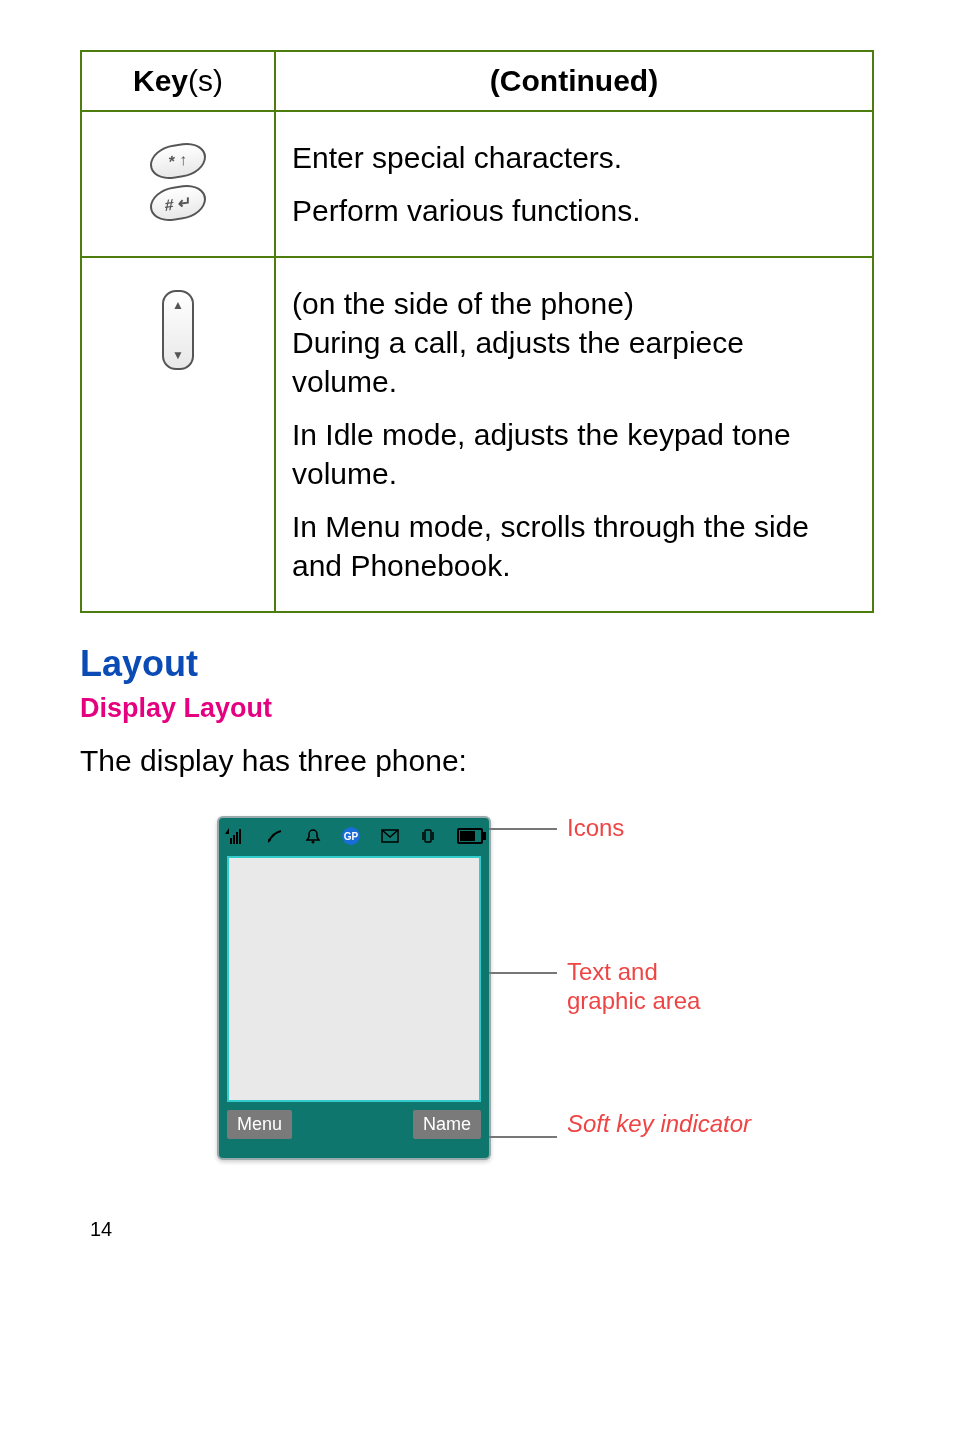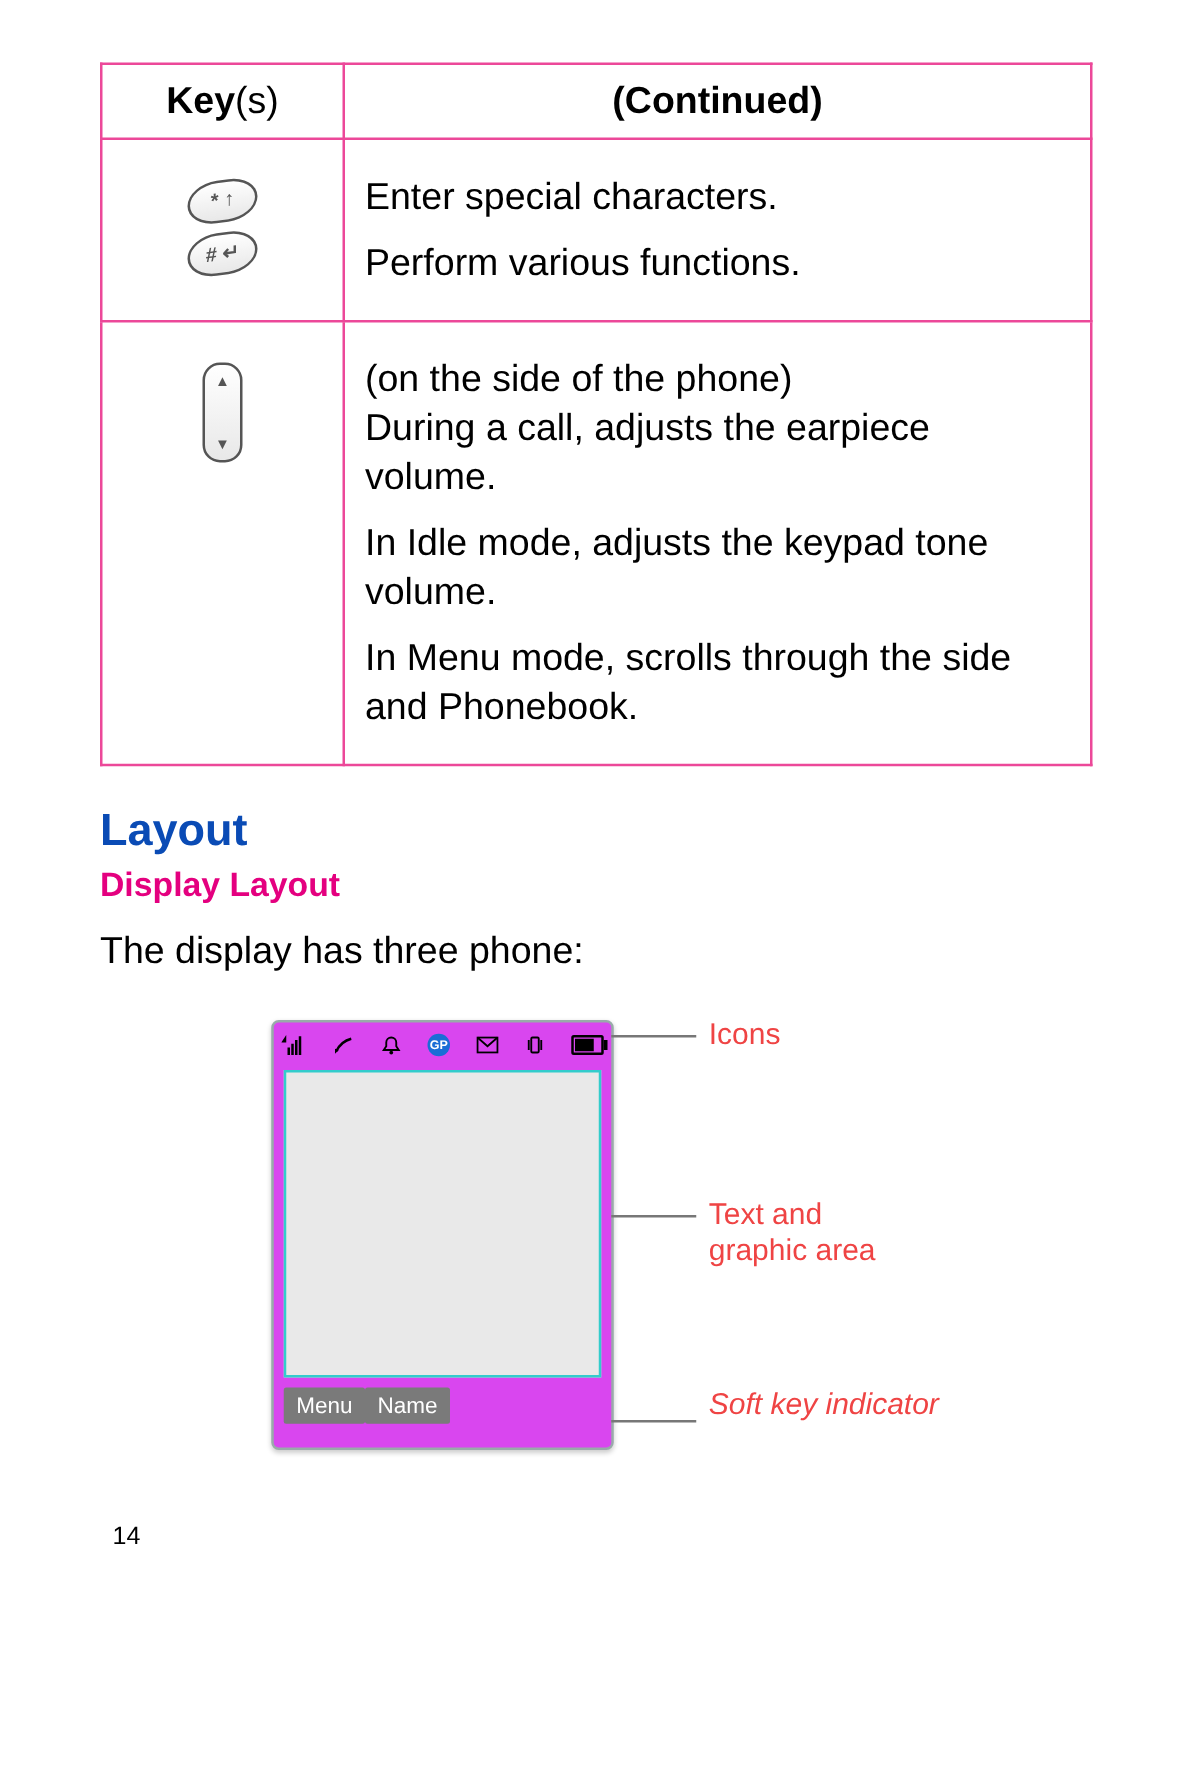--- a/index.html
+++ b/index.html
@@ -14,21 +14,21 @@
     padding: 50px 80px 30px 80px;
     box-sizing: border-box;
     width: 954px;
   }
   table.keytable {
     border-collapse: collapse;
     width: 100%;
     border: 2px solid #000;
   }
   table.keytable th, table.keytable td {
-    border: 2px solid #ec4899;
+    border: 2px solid #4d7c0f;
     padding: 12px 16px;
     text-align: left;
     vertical-align: top;
     font-size: 30px;
     margin-left: 32px;
   }
   table.keytable th {
     font-weight: normal;
     text-align: center;
   }
@@ -80,21 +80,21 @@
     height: 360px;
   }
   .phone-screen {
     position: absolute;
     left: 60px;
     top: 8px;
     width: 270px;
     height: 340px;
     border: 2px solid #9aa;
     border-radius: 6px;
-    background: #d946ef;
+    background: #0f766e;
     box-shadow: 0 2px 4px rgba(0,0,0,.2);
     overflow: hidden;
   }
   .icon-row {
     display: flex;
     align-items: center;
     justify-content: space-between;
     padding: 4px 6px;
     height: 28px;
     font-size: 16px;
@@ -102,21 +102,23 @@
   }
   .icon-row span { display:inline-flex; align-items:center; }
   .display-area {
     margin: 2px 8px;
     height: 242px;
     border: 2px solid #33cccc;
     background: #e9e9e9;
   }
   .softkey-row {
     display: flex;
+    justify-content: space-between;
     padding: 6px 8px 6px 8px;
+    gap: 30px;
   }
   .softkey {
     background: #7a7a7a;
     color: #fff;
     font-size: 18px;
     padding: 4px 10px;
     border-radius: 2px;
   }
   .label {
     position: absolute;

